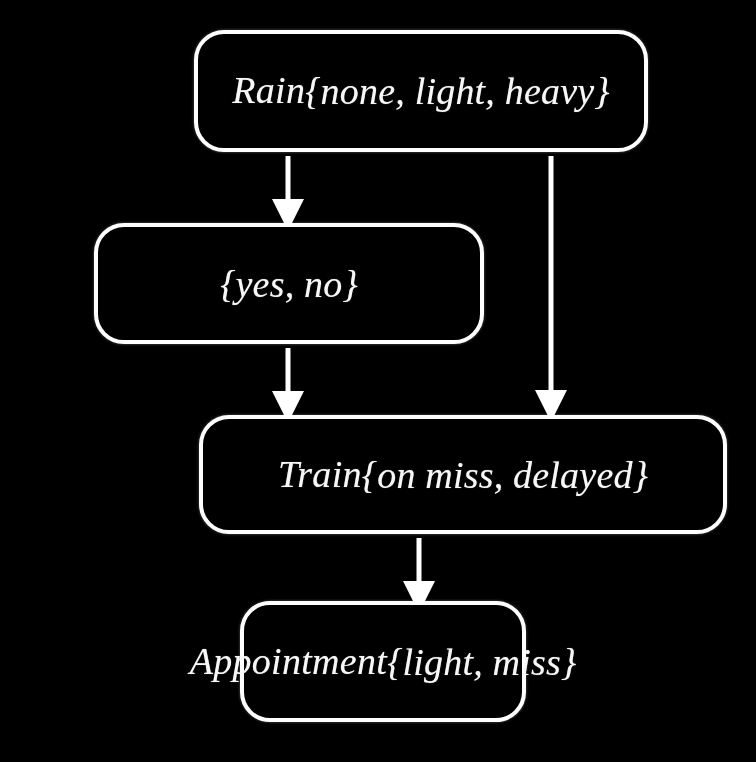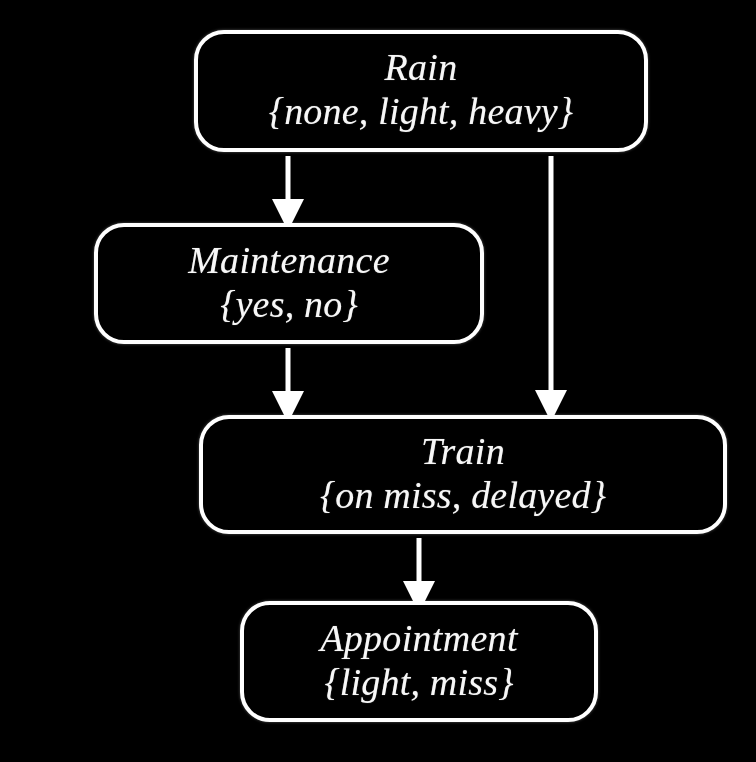--- a/index.html
+++ b/index.html
@@ -24,21 +24,20 @@
     height: 762px;
     pointer-events: none;
   }
   .node {
     position: absolute;
     box-sizing: border-box;
     border: 4px solid #ffffff;
     border-radius: 30px;
     background: #000000;
     display: flex;
-    flex-direction: column;
     align-items: center;
     justify-content: center;
     color: #f7f7f7;
     text-align: center;
     z-index: 2;
     box-shadow: 0 0 3px rgba(255,255,255,0.35);
   }
   .node-title {
     font-style: italic;
     font-size: 38px;
@@ -53,21 +52,21 @@
     line-height: 1.15;
     letter-spacing: 0.2px;
     white-space: nowrap;
     margin-top: 2px;
     text-shadow: 0 0 1px rgba(255,255,255,0.5);
     text-align: center;
   }
   #node-rain        { left: 194px; top: 30px;  width: 454px; height: 122px; }
   #node-maintenance { left: 94px;  top: 223px; width: 390px; height: 121px; }
   #node-train       { left: 199px; top: 415px; width: 528px; height: 119px; }
-  #node-appointment { left: 240px; top: 601px; width: 358px; height: 121px; }
+  #node-appointment { left: 240px; top: 601px; width: 286px; height: 121px; }
 </style>
 </head>
 <body>
 
 <div id="canvas">
 
   <svg id="edge-layer" viewBox="0 0 756 762" xmlns="http://www.w3.org/2000/svg">
     <defs>
       <marker id="arrowhead" markerWidth="9" markerHeight="9" refX="0.4" refY="3.2" orient="auto" markerUnits="strokeWidth">
         <path d="M 0 0 L 6.4 3.2 L 0 6.4 z" fill="#ffffff"></path>
@@ -91,21 +90,20 @@
       <line x1="419" y1="538" x2="419" y2="583" stroke="#ffffff" stroke-width="5" marker-end="url(#arrowhead)"></line>
     </g>
   </svg>
 
   <div class="node" id="node-rain">
     <div class="node-title">Rain</div>
     <div class="node-states">{none, light, heavy}</div>
   </div>
 
   <div class="node" id="node-maintenance">
-    <div class="node-title">Maintenance</div>
     <div class="node-states">{yes, no}</div>
   </div>
 
   <div class="node" id="node-train">
     <div class="node-title">Train</div>
     <div class="node-states">{on miss, delayed}</div>
   </div>
 
   <div class="node" id="node-appointment">
     <div class="node-title">Appointment</div>

